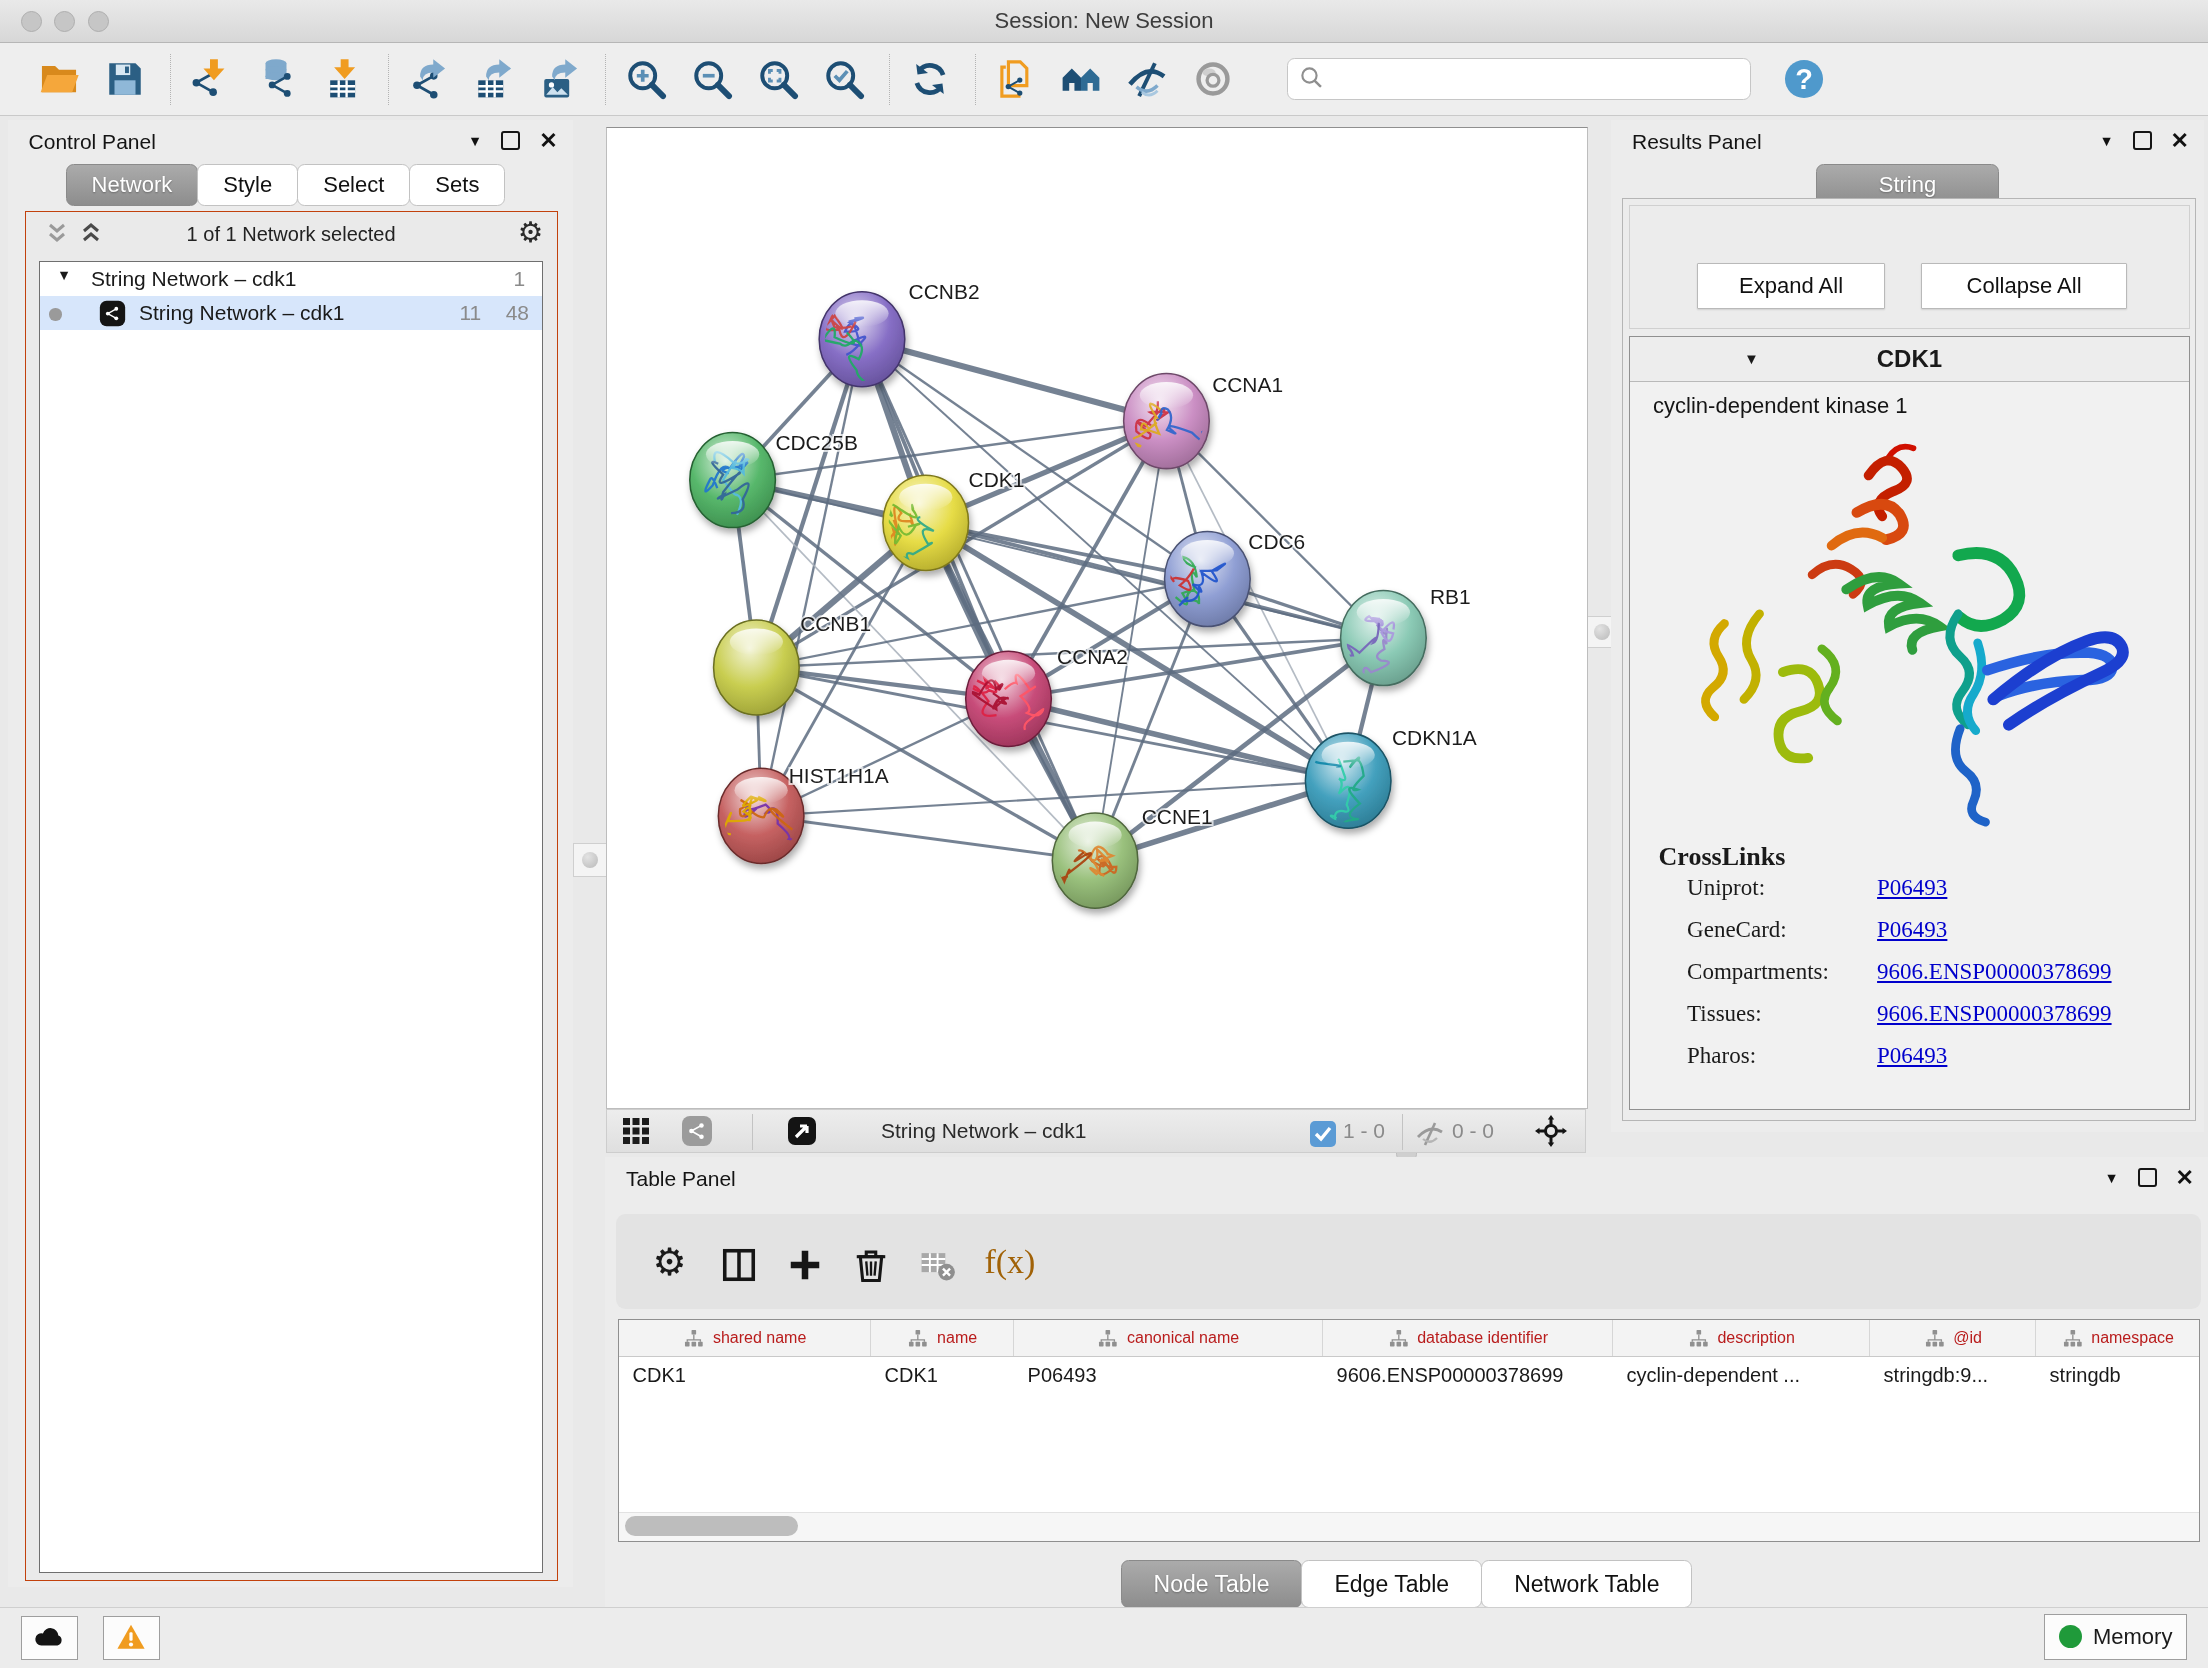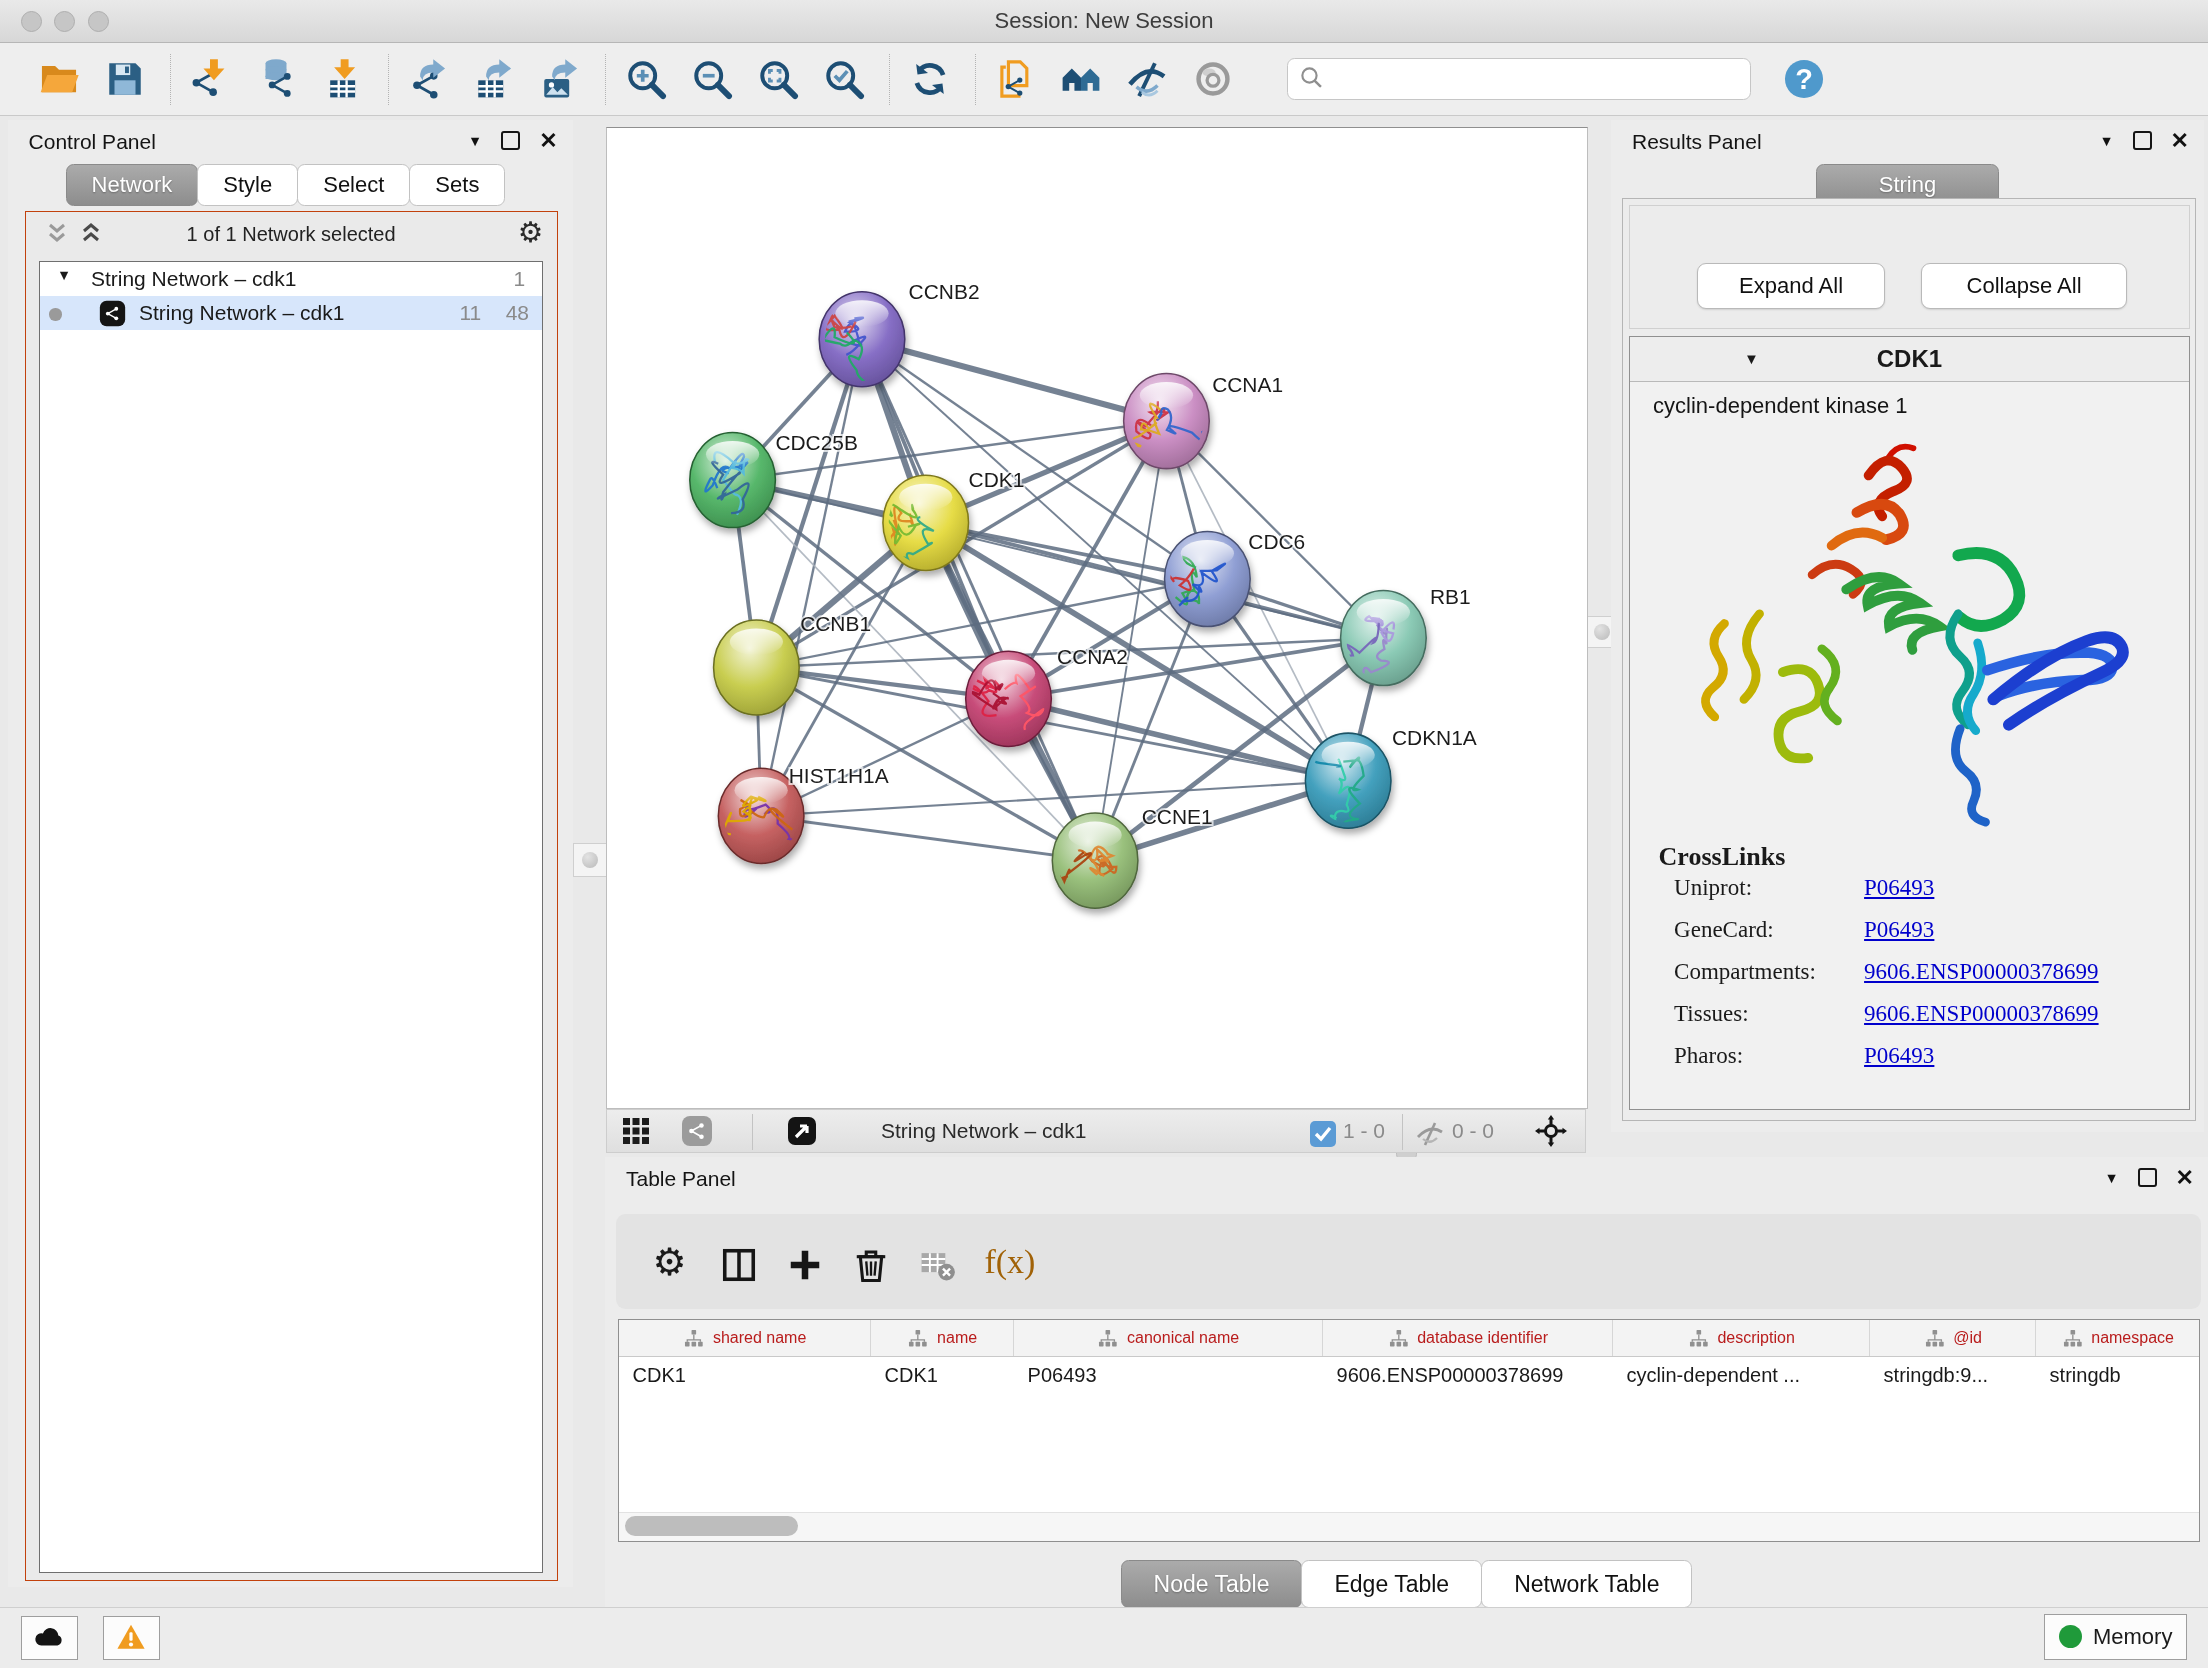--- a/index.html
+++ b/index.html
@@ -57,29 +57,29 @@
   .ntb-sep{position:absolute;top:3.8px;height:36px;border-left:1px solid #c3c3c3;}
   .ntb-label{position:absolute;top:8.6px;font-size:21px;color:#2a2a2a;}
   .ntb-badge{position:absolute;top:8.6px;font-size:21px;color:#8a8a8a;}
   .grip{position:absolute;background:#f4f4f4;border:1px solid #cfcfcf;display:flex;align-items:center;justify-content:center;}
   .grip i{width:16px;height:16px;border-radius:50%;background:radial-gradient(circle at 35% 30%,#e3e3e3,#b9b9b9);display:block;}
   
   #results-panel{position:absolute;left:1611px;top:120px;width:593px;height:1012px;background:#ececec;}
   #rp-tab{margin:12px auto;margin-top:44px;width:131px;}
   .rp-box{position:absolute;left:11.4px;top:78px;right:7.6px;height:921px;border:1px solid #b5b5b5;background:#ececec;}
   .rp-btnbox{position:absolute;left:5.7px;top:5.7px;right:5.7px;height:122px;border:1px solid #d0d0d0;}
-  .rp-btn{position:absolute;top:57px;height:44px;background:#fff;border:1px solid #b9b9b9;border-radius:9px;
+  .rp-btn{position:absolute;top:57px;height:44px;background:#fff;border:1px solid #b9b9b9;border-radius:1px;
     font-size:22px;text-align:center;line-height:44px;color:#111;box-shadow:0 1px 1.9px rgba(0,0,0,.12);}
   .rp-section{position:absolute;left:5.7px;top:137px;right:5.7px;height:772px;border:1px solid #909090;background:#f1f1f1;}
   .rp-sec-head{height:44px;background:#ededed;border-bottom:1px solid #b9b9b9;position:relative;}
   .rp-sec-head .tri{position:absolute;left:114px;top:13.3px;font-size:15px;}
   .rp-sec-head .gene{position:absolute;left:0;right:0;text-align:center;top:7.6px;font-size:24px;font-weight:bold;}
   .rp-desc{padding:11.4px 0 0 23px;font-size:22px;color:#151515;}
   .xl-title{margin:13.3px 0 3.8px 28.5px;font-family:"Liberation Serif",serif;font-weight:bold;font-size:26px;}
-  .xl-grid{margin-left:44px;display:grid;grid-template-columns:190px auto;row-gap:16px;
+  .xl-grid{margin-left:57px;display:grid;grid-template-columns:190px auto;row-gap:16px;
     font-family:"Liberation Serif",serif;font-size:23px;}
   .xl-grid a{color:#0000cc;text-decoration:underline;}
   
   #table-panel{position:absolute;left:605px;top:1157px;width:1604px;height:451px;background:#ececec;}
   .tp-toolbar{position:absolute;left:11.4px;top:57px;right:7.6px;height:95px;background:#e3e3e3;
     border-radius:9.5px;display:flex;align-items:center;padding-left:36px;box-sizing:border-box;gap:34px;}
   .tp-toolbar svg{width:38px;height:38px;}
   .tp-fx{font-family:"Liberation Serif",serif;font-size:34px;color:#a16207;}
   .tp-tablewrap{position:absolute;left:13.3px;top:162px;right:9.5px;height:221px;border:1.9px solid #8f8f8f;
     background:#fff;overflow:hidden;}

